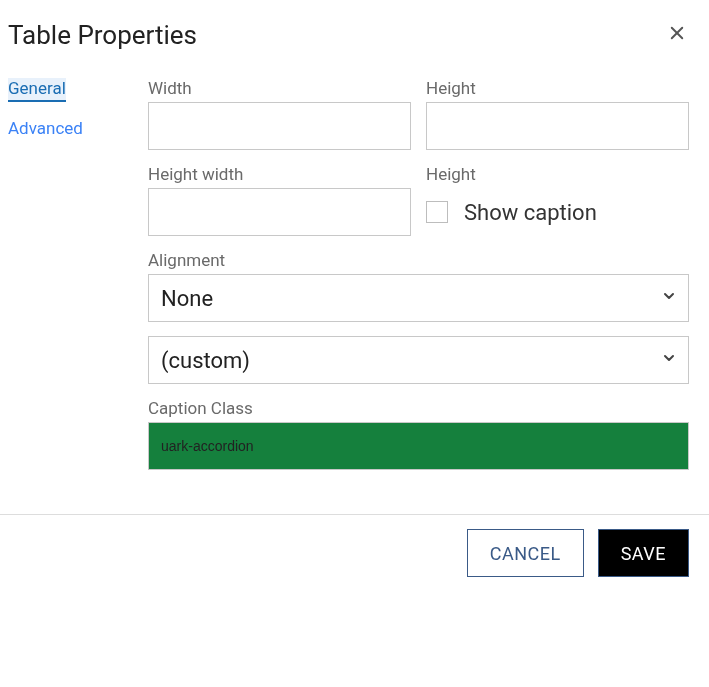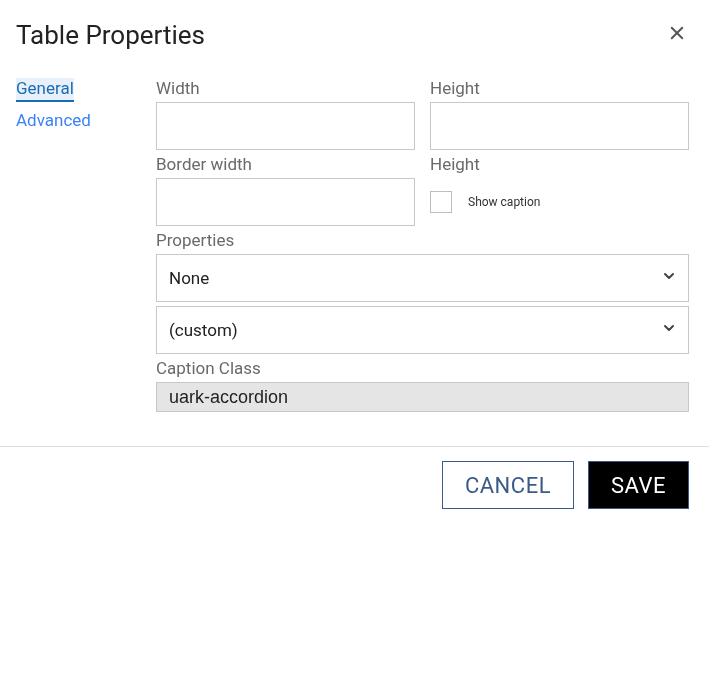--- a/index.html
+++ b/index.html
@@ -3,70 +3,70 @@
   <meta charset="utf-8">
   <style>
     * { box-sizing: border-box; margin: 0; padding: 0; }
     body {
       font-family: -apple-system, BlinkMacSystemFont, "Segoe UI", Roboto, Helvetica, Arial, sans-serif;
       background: #fff;
       color: #333;
       width: 709px;
       height: 687px;
     }
-    .dialog { padding: 20px 20px 0 16px; }
+    .dialog { padding: 20px 20px 0 8px; }
     .header {
       display: flex;
       justify-content: space-between;
       align-items: center;
       margin-bottom: 28px;
     }
     .title { font-size: 26px; font-weight: 400; color: #222; }
     .close-btn {
       cursor: pointer;
       width: 24px; height: 24px;
       display: flex; align-items: center; justify-content: center;
       color: #555;
     }
     .close-btn svg { width: 18px; height: 18px; }
 
     .body { display: flex; gap: 48px; }
-    .tabs { width: 92px; display: flex; flex-direction: column; gap: 8px; }
+    .tabs { width: 92px; display: flex; flex-direction: column; gap: 16px; }
     .tab {
       font-size: 17px;
       cursor: pointer;
       color: #3b82f6;
     }
     .tab.active {
       color: #1a6db3;
       border-bottom: 2px solid #1a6db3;
       padding-bottom: 2px;
       width: fit-content;
       background: #e8f1fb;
     }
 
     .form { flex: 1; }
-    .row { display: flex; gap: 15px; margin-bottom: 4px; }
+    .row { display: flex; gap: 15px; margin-bottom: 14px; }
     .col { flex: 1; display: flex; flex-direction: column; }
     .label { font-size: 17px; color: #6a6a6a; margin-bottom: 4px; }
     .input {
       height: 48px;
       border: 1px solid #c8c8c8;
       background: #fff;
       font-size: 17px;
       padding: 0 12px;
       outline: none;
       width: 100%;
     }
     .select-wrap { position: relative; }
     .select {
       height: 48px;
       border: 1px solid #c8c8c8;
       background: #fff;
-      font-size: 17px;
+      font-size: 22px;
       padding: 0 40px 0 12px;
       width: 100%;
       display: flex;
       align-items: center;
       cursor: pointer;
       color: #222;
     }
     .chevron {
       position: absolute;
       right: 12px; top: 50%;
@@ -75,47 +75,47 @@
       color: #444;
     }
     .chevron svg { width: 16px; height: 16px; }
     .checkbox-row { display: flex; align-items: center; gap: 16px; height: 48px;}
     .checkbox {
       width: 22px; height: 22px;
       border: 1px solid #bdbdbd;
       cursor: pointer;
       background: #fff;
     }
-    .checkbox-label { font-size: 12px; color: #333; }
+    .checkbox-label { font-size: 22px; color: #333; }
 
     .text-input {
-      height: 30px;
+      height: 48px;
       border: 1px solid #c8c8c8;
-      background: #e5e5e5;
-      font-size: 18px;
+      background: #15803d;
+      font-size: 14px;
       padding: 0 12px;
       outline: none;
       width: 100%;
       color: #222;
     }
 
     .footer-sep {
       border-top: 1px solid #ddd;
       margin-top: 30px;
     }
     .footer {
       display: flex;
       justify-content: flex-end;
       gap: 14px;
       padding: 14px 20px;
     }
     .btn {
       height: 48px;
       padding: 0 22px;
-      font-size: 22px;
+      font-size: 18px;
       letter-spacing: 0.5px;
       cursor: pointer;
       display: flex;
       align-items: center;
     }
     .btn-cancel {
       border: 1px solid #3a5a87;
       background: #fff;
       color: #3a5a87;
     }
@@ -156,35 +156,35 @@
         </div>
         <div class="col">
           <div class="label">Height</div>
           <input class="input" value="" style="">
         </div>
       </div>
 
 
       <div class="row">
         <div class="col">
-          <div class="label">Border width</div>
+          <div class="label">Height width</div>
           <input class="input" value="" style="">
         </div>
         <div class="col">
           <div class="label">Height</div>
           <div class="checkbox-row">
             <div class="checkbox"></div>
             <div class="checkbox-label">Show caption</div>
           </div>
         </div>
       </div>
 
       <div class="row">
         <div class="col">
-          <div class="label">Properties</div>
+          <div class="label">Alignment</div>
           <div class="select-wrap">
             <div class="select">
               <span>None</span>
             </div>
             <span class="chevron">
               <svg viewBox="0 0 24 24" fill="none" stroke="currentColor" stroke-width="3" stroke-linecap="round" stroke-linejoin="round">
                   <polyline points="6 9 12 15 18 9"></polyline>
                 </svg>
             </span>
           </div>

